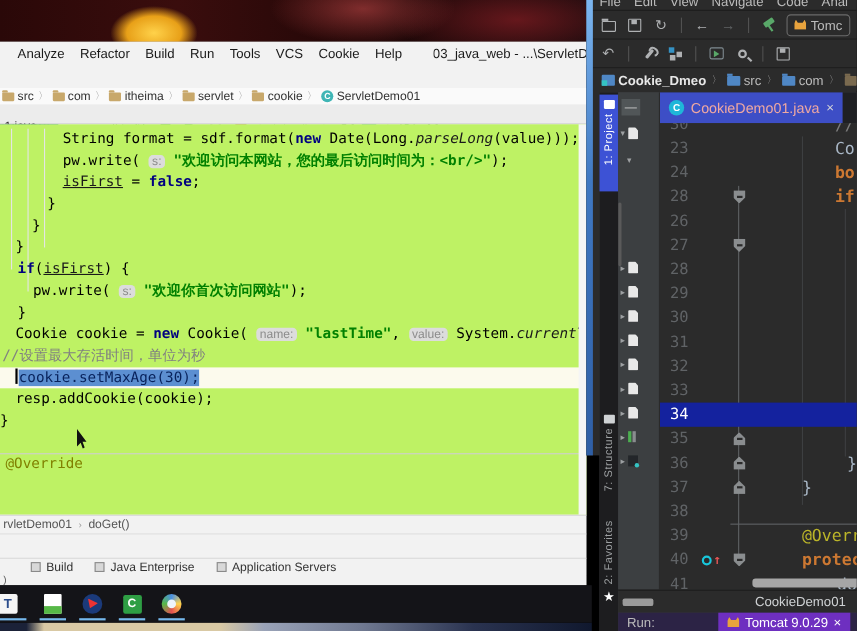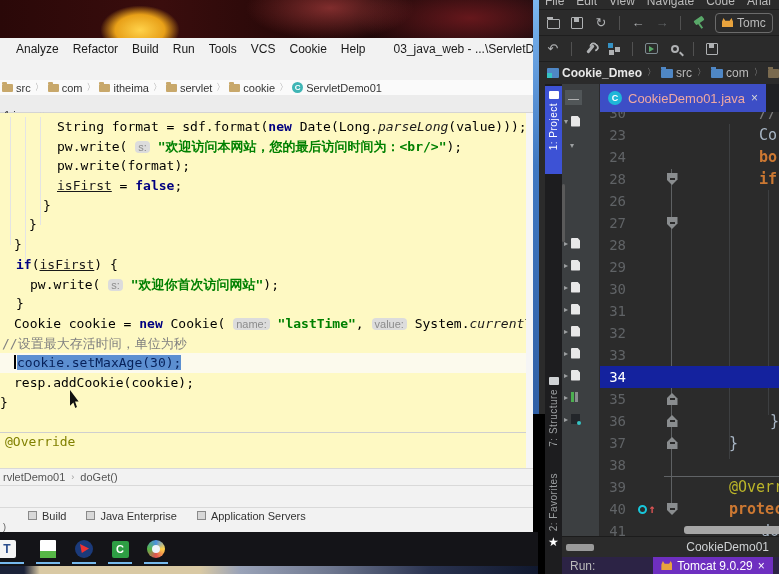--- a/index.html
+++ b/index.html
@@ -44,21 +44,21 @@
   .csep{color:#999;font-size:9px;}
   .folder-tan{width:11px;height:8px;background:#C8A86B;border-radius:1px;position:relative;margin-top:1px;}
   .folder-tan::before{content:"";position:absolute;left:0;top:-2px;width:5px;height:2px;background:#C8A86B;border-radius:1px 1px 0 0;}
   .cls-ico{width:11px;height:11px;border-radius:50%;background:#3FB5B5;color:#fff;font-size:8px;display:flex;align-items:center;justify-content:center;font-weight:bold;}
 
   .lw-tabbar{position:absolute;left:0;top:57px;width:100%;height:18px;background:#ececec;border-bottom:1px solid #d4d4d4;display:flex;}
   .lw-tab{display:flex;align-items:center;gap:6px;background:#fff;padding:0 8px 0 4px;font-size:11px;color:#333;border-right:1px solid #d4d4d4;position:relative;margin-top:20px;}
   .lw-tab::after{content:"";position:absolute;left:0;bottom:-1px;height:3px;width:100%;background:#4083C9;}
   .tab-x{color:#999;font-size:10px;}
 
-  .lw-editor{position:absolute;left:0;top:75px;width:100%;height:355px;background:#fef9c3;overflow:hidden;font-family:"DejaVu Sans Mono",monospace;font-size:13px;}
+  .lw-editor{position:absolute;left:0;top:75px;width:100%;height:355px;background:#bef264;overflow:hidden;font-family:"DejaVu Sans Mono",monospace;font-size:13px;}
   .lw-lines{padding-top:4px;}
   .lw-line{height:19.7px;line-height:19.7px;white-space:pre;position:relative;}
   .lw-line.current{background:#FCFAED;}
   .iguide{position:absolute;width:1px;background:#e4e4e4;top:4px;}
   .tp{color:#000;} .tk{color:#000080;font-weight:bold;} .ts{color:#008000;font-weight:bold;}
   .tc{color:#808080;} .ti{font-style:italic;} .tu{text-decoration:underline;}
   .ta{color:#808000;}
   .th{background:#DCDCDC;color:#8C8C8C;border-radius:4px;padding:0 3px;font-size:11px;font-family:"Liberation Sans",sans-serif;}
   .tsel{background:#5C8FD1;color:#07215A;}
   .caret{display:inline-block;width:2px;height:14px;background:#000;vertical-align:-2px;margin-right:1px;}
@@ -276,21 +276,20 @@
       </span>
     </div>
 
     <div class="lw-editor">
       <div class="iguide" style="left:10px;height:128px;"></div>
       <div class="iguide" style="left:25px;height:148px;"></div>
       <div class="iguide" style="left:40px;height:108px;"></div>
       <div class="lw-lines" id="lw-lines">
           <div class="lw-line" style="padding-left: 57px;"><span class="tp">String format = sdf.format(</span><span class="tk">new</span><span class="tp"> Date(Long.</span><span class="ti">parseLong</span><span class="tp">(value)));</span></div>
           <div class="lw-line" style="padding-left: 57px;"><span class="tp">pw.write( </span><span class="th">s:</span><span class="tp"> </span><span class="ts">"欢迎访问本网站，您的最后访问时间为：&lt;br/&gt;"</span><span class="tp">);</span></div>
-          <div class="lw-line" style="padding-left: 57px;"><span class="tp">pw.write(format);</span></div>
           <div class="lw-line" style="padding-left: 57px;"><span class="tu">isFirst</span><span class="tp"> = </span><span class="tk">false</span><span class="tp">;</span></div>
           <div class="lw-line" style="padding-left: 43px;"><span class="tp">}</span></div>
           <div class="lw-line" style="padding-left: 29px;"><span class="tp">}</span></div>
           <div class="lw-line" style="padding-left: 14px;"><span class="tp">}</span></div>
           <div class="lw-line" style="padding-left: 16px;"><span class="tk">if</span><span class="tp">(</span><span class="tu">isFirst</span><span class="tp">) {</span></div>
           <div class="lw-line" style="padding-left: 30px;"><span class="tp">pw.write( </span><span class="th">s:</span><span class="tp"> </span><span class="ts">"欢迎你首次访问网站"</span><span class="tp">);</span></div>
           <div class="lw-line" style="padding-left: 16px;"><span class="tp">}</span></div>
           <div class="lw-line" style="padding-left: 14px;"><span class="tp">Cookie cookie = </span><span class="tk">new</span><span class="tp"> Cookie( </span><span class="th">name:</span><span class="tp"> </span><span class="ts">"lastTime"</span><span class="tp">, </span><span class="th">value:</span><span class="tp"> System.</span><span class="ti">currentTimeMillis</span></div>
           <div class="lw-line" style="padding-left: 2px;"><span class="tc">//设置最大存活时间，单位为秒</span></div>
           <div class="lw-line current" style="padding-left: 14px;"><span class="caret"></span><span class="tsel">cookie.setMaxAge(30);</span></div>

